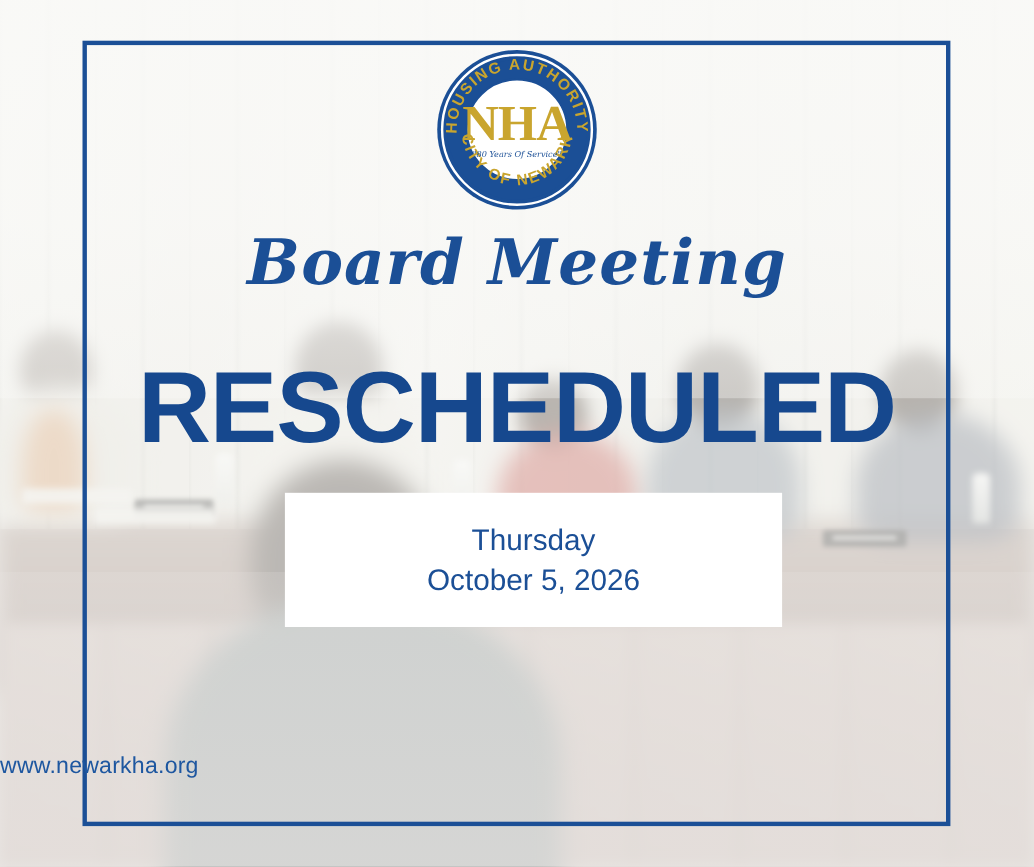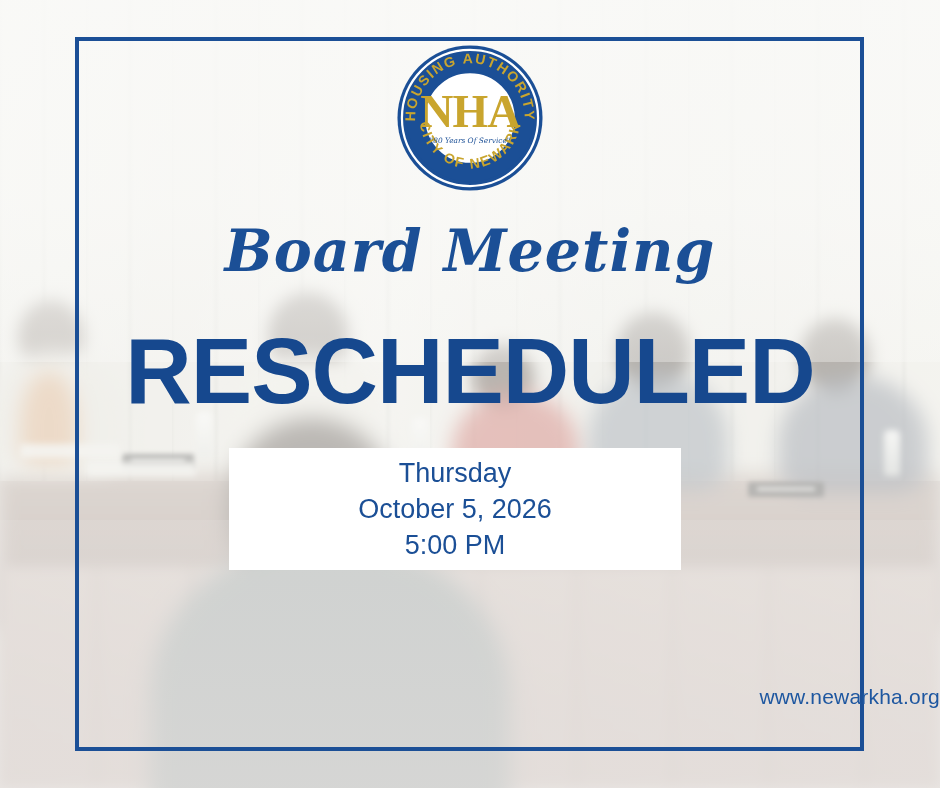--- a/index.html
+++ b/index.html
@@ -143,21 +143,21 @@
 
   
   .logo-wrap {
     position:absolute; left:50%; top:44px; transform:translateX(-50%);
     width:148px; height:148px;
   }
   .logo-wrap svg { display:block; width:148px; height:148px; }
 
   
   .script-title {
-    position:absolute; left:50%; top:218px; transform:translateX(-50%);
+    position:absolute; left:50%; top:206px; transform:translateX(-50%);
     width:100%; text-align:center;
     font-family:"DejaVu Serif", serif;
     font-style:italic;
     font-weight:700;
     font-size:57px;
     letter-spacing:1px;
     color:#1b4f96;
     line-height:1.15;
     white-space:nowrap;
   }
@@ -172,40 +172,40 @@
     letter-spacing:-1px;
     color:#16488e;
     line-height:1;
     white-space:nowrap;
     margin-top:36px;
   }
 
   
   .date-card {
     position:absolute;
-    left:229px; top:448px;
+    left:259px; top:448px;
     width:452px; height:122px;
     background:#ffffff;
     display:flex; flex-direction:column;
     align-items:center; justify-content:center;
     padding-top:2px;
   }
   .date-line {
     font-family:"Liberation Sans", sans-serif;
     font-size:27px;
     font-weight:400;
     color:#1b4f96;
     line-height:1.33;
     text-align:center;
   }
 
   
   .website {
     position:absolute; left:0; top:685px; width:100%;
-    text-align:right;
+    text-align:left;
     font-family:"Liberation Sans", sans-serif;
     font-size:21px;
     color:#1e57a0;
     letter-spacing:.2px;
   }
 </style>
 </head>
 <body>
 
 <div class="flyer">
@@ -280,19 +280,18 @@
       </svg>
     </div>
 
     <div class="script-title">Board Meeting</div>
 
     <div class="headline">RESCHEDULED</div>
 
     <div class="date-card">
       <div class="date-line">Thursday</div>
       <div class="date-line">October 5, 2026</div>
-      <div class="date-line">5:00 PM</div>
     </div>
 
     <div class="website">www.newarkha.org</div>
 
   </div>
 </div>
 
 </body></html>

